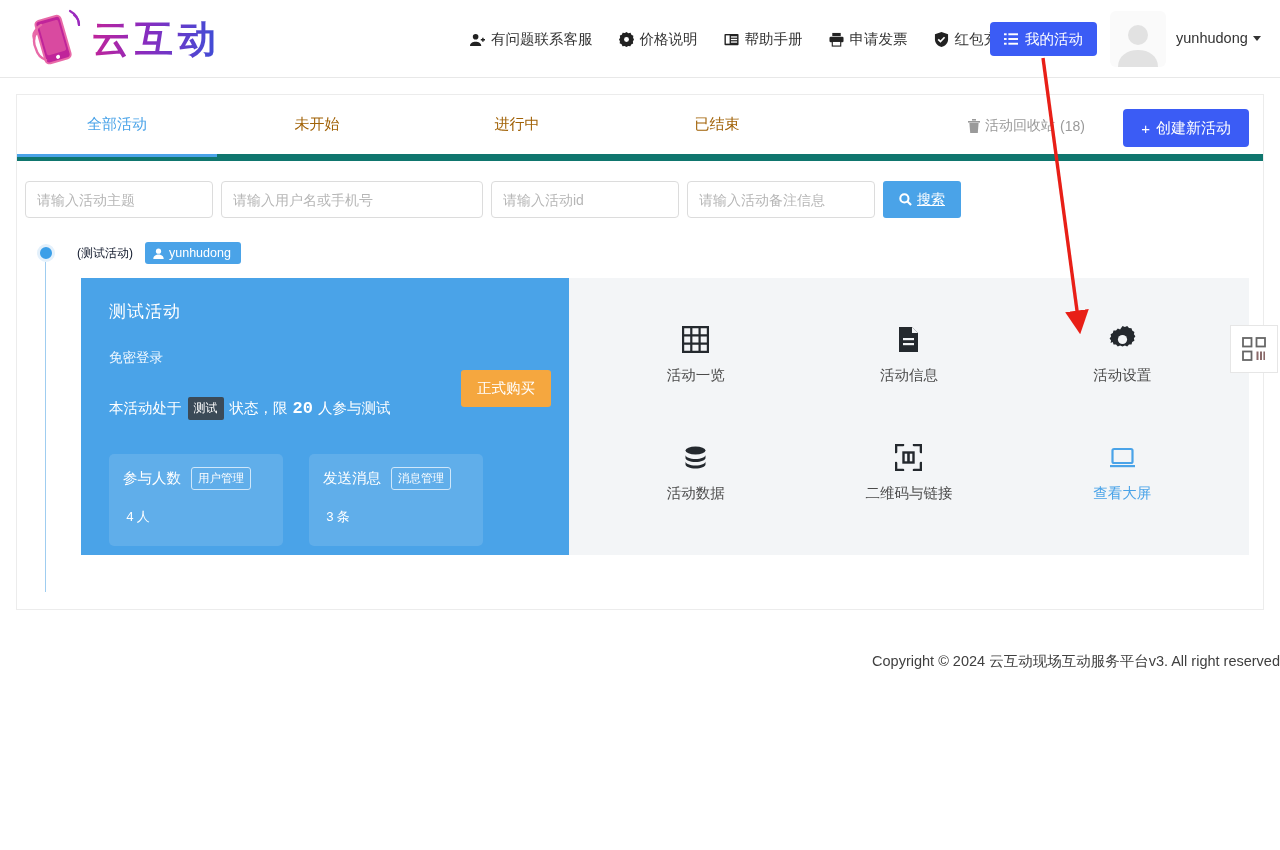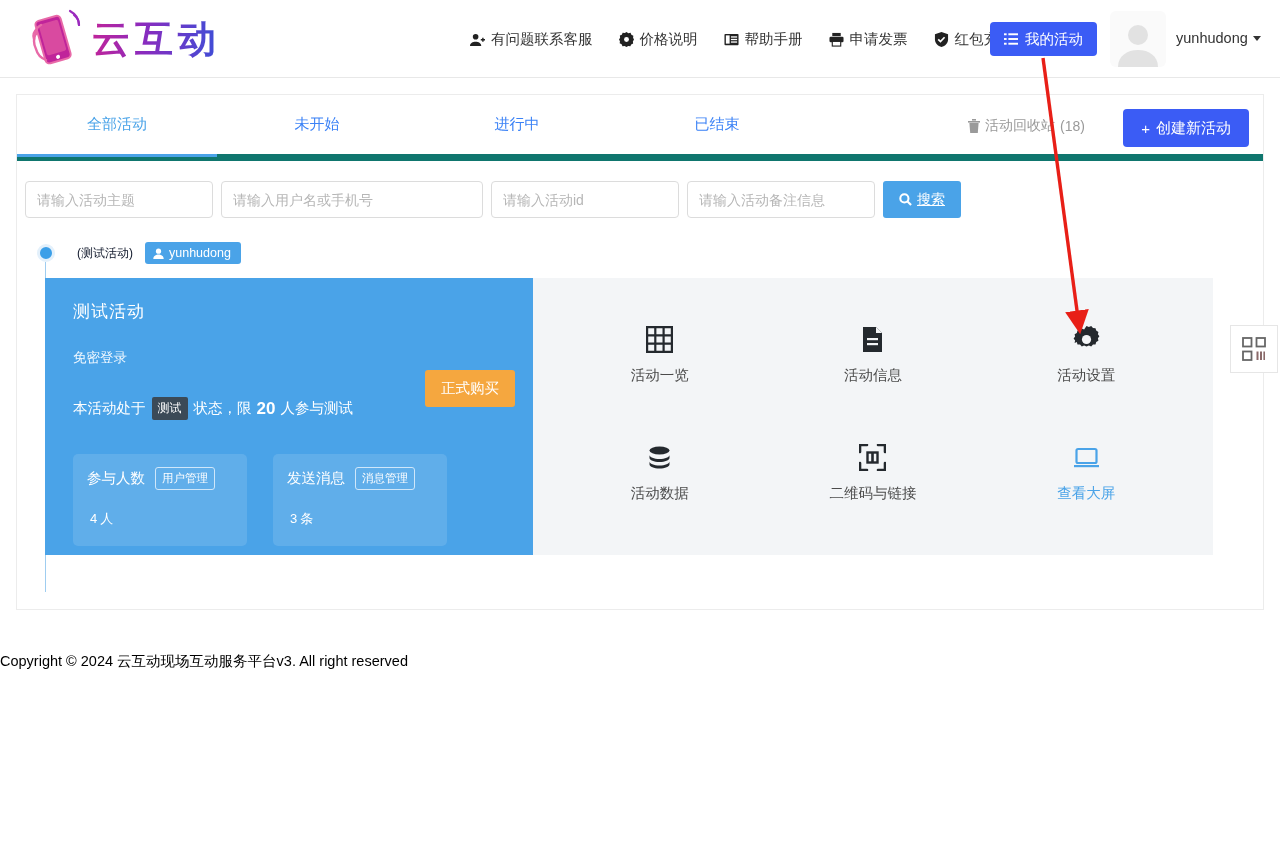--- a/index.html
+++ b/index.html
@@ -68,21 +68,21 @@
     position: absolute; left: 16px; top: 94px;
     width: 1248px; height: 516px;
     background: #fff; border: 1px solid #ececec;
   }
 
   .tabs {
     height: 66px; border-bottom: 7px solid #0f766e;
     display: flex; align-items: center; position: relative;
   }
   .tab {
-    width: 200px; text-align: center; font-size: 15px; color: #3b82f6;
+    width: 200px; text-align: center; font-size: 15px; color: #a16207;
     line-height: 64px; height: 65px; cursor: pointer;
   }
   .tab.active { color: #4aa3e8; border-bottom: 3px solid #4aa3e8; }
 
   .recycle {
     position: absolute; right: 178px; top: 22px;
     font-size: 14px; color: #9a9a9a; display: flex; align-items: center; gap: 5px;
     cursor: pointer; white-space: nowrap;
   }
   .recycle svg { width: 12px; height: 14px; fill: #9a9a9a; }
@@ -129,22 +129,22 @@
   .tl-head { display: flex; align-items: center; gap: 12px; padding-left: 52px; height: 26px; }
   .test-tag { font-size: 12px; color: #0f172a; }
   .owner-badge {
     background: #4aa3e8; color: #fff; font-size: 12.5px;
     padding: 4px 10px 4px 8px; border-radius: 3px;
     display: flex; align-items: center; gap: 5px;
   }
   .owner-badge svg { width: 11px; height: 11px; fill: #fff; }
 
   .actrow {
-    margin-top: 12px; margin-left: 20px; width: 1168px; height: 277px;
-    display: flex; background: #f3f5f7;
+    margin-top: 12px; margin-left: 56px; width: 1168px; height: 277px;
+    display: flex; background: #f3f5f7; font-family: Liberation Mono, monospace;
   }
   .leftcard {
     width: 488px; background: #4aa3e8; color: #fff; padding: 22px 28px 0 28px;
     position: relative;
   }
   .lc-title { font-size: 17px; font-weight: normal; letter-spacing: 1px; }
   .lc-sub { font-size: 13.5px; margin-top: 26px; color: #f0f8ff; }
   .lc-status {
     margin-top: 30px; font-size: 14.5px; display: flex; align-items: center; gap: 0px;
   }
@@ -189,22 +189,22 @@
   
   .qr-tab {
     position: absolute; left: 1230px; top: 325px;
     width: 48px; height: 48px; background: #fff; border: 1px solid #e6e6e6;
     display: flex; align-items: center; justify-content: center;
   }
   .qr-tab svg { width: 24px; height: 24px; fill: #555; }
 
   
   .footer {
-    position: absolute; left: 0; top: 652px; width: 1070px;
-    text-align: left; font-size: 14.5px; color: #000000;
+    position: absolute; left: 0; top: 652px; width: 1280px;
+    text-align: right; font-size: 14.5px; color: #404040;
   }
 
   
   .arrow-overlay { position: absolute; left: 0; top: 0; width: 1280px; height: 850px; pointer-events: none; }
 </style>
 </head>
 <body>
 
 <div class="header">
   <div class="logo-wrap">

